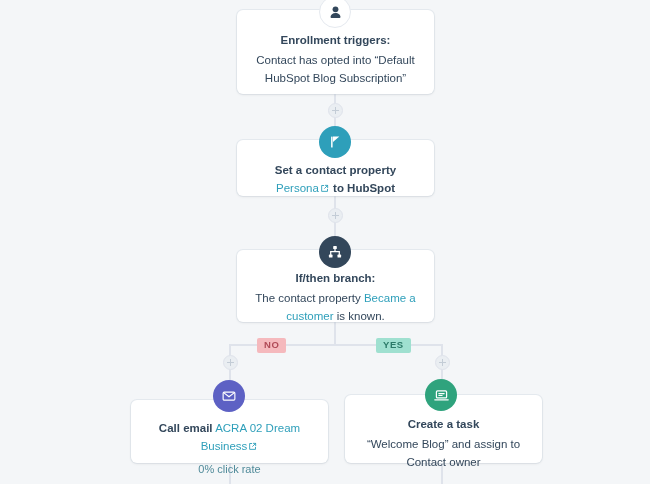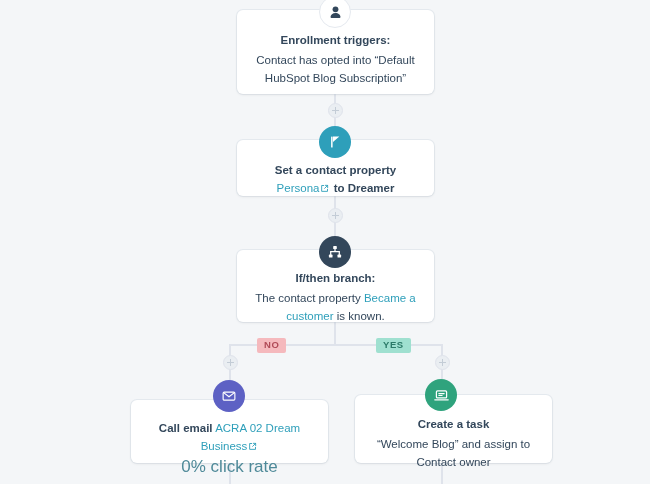--- a/index.html
+++ b/index.html
@@ -118,22 +118,23 @@
     line-height: 1.55;
     color: #33475b;
   }
   .bold { font-weight: bold; text-align: right; }
   .link {
     color: #2e9fba;
     text-decoration: none;
     cursor: pointer;
   }
   .sub-metric {
-    font-size: 17px;
+    font-size: 11px;
     color: #4f8a99;
+    margin-top: 6px;
   }
   .ext-icon {
     display: inline-block;
     vertical-align: -1px;
     margin: 0 1px;
   }
 
   
   .branch-label {
     position: absolute;
@@ -193,21 +194,21 @@
 
   <div class="card" style="left:237px; top:140px; width:197px; height:56px;">
     <div class="card-body" style="padding-top:22px;">
       <div class="inline-row">
         <span class="bold">Set a contact property</span>
         <span class="link">Persona</span><span class="ext-icon"><svg width="9" height="9" viewBox="0 0 12 12" fill="none" stroke="#2e9fba" stroke-width="1.2" stroke-linecap="round">
               <path d="M5 2H2.2v7.8H10V7"></path>
               <path d="M7.2 1.8H10.2V4.8"></path>
               <path d="M10.2 1.8L6.2 5.8"></path>
             </svg></span>
-        <span class="bold">to Dreamer</span>
+        <span class="bold">to HubSpot</span>
       </div>
     </div>
   </div>
   <div class="node-icon icon-flag" style="left:319px; top:126px;">
     <svg width="16" height="16" viewBox="0 0 16 16" fill="#ffffff">
       <rect x="4.1" y="2.4" width="1.5" height="11.2" rx="0.5"></rect>
       <path d="M6 2.6h6.3L6 8.1V2.6z"></path>
     </svg>
   </div>
 
@@ -243,21 +244,21 @@
       <div class="sub-metric">0% click rate</div>
     </div>
   </div>
   <div class="node-icon icon-email" style="left:213px; top:380px;">
     <svg width="16" height="16" viewBox="0 0 18 18" fill="none" stroke="#ffffff" stroke-width="1.3" stroke-linejoin="round">
       <rect x="2.4" y="4.6" width="13.2" height="9" rx="1.3"></rect>
       <path d="M2.9 5.2L9 9.9l6.1-4.7"></path>
     </svg>
   </div>
 
-  <div class="card" style="left:355px; top:395px; width:197px; height:68px;">
+  <div class="card" style="left:345px; top:395px; width:197px; height:68px;">
     <div class="card-body" style="padding-top:21px;">
       <div class="title">Create a task</div>
       <div class="desc">“Welcome Blog” and assign to Contact owner</div>
     </div>
   </div>
   <div class="node-icon icon-task" style="left:425px; top:379px;">
     <svg width="17" height="17" viewBox="0 0 18 18" fill="none" stroke="#ffffff" stroke-width="1.3" stroke-linejoin="round" stroke-linecap="round">
       <rect x="3.6" y="4.2" width="10.8" height="7.4" rx="1.1"></rect>
       <path d="M1.9 13.6h14.2"></path>
       <path d="M6.2 7h5.6M6.2 9h3.4"></path>

